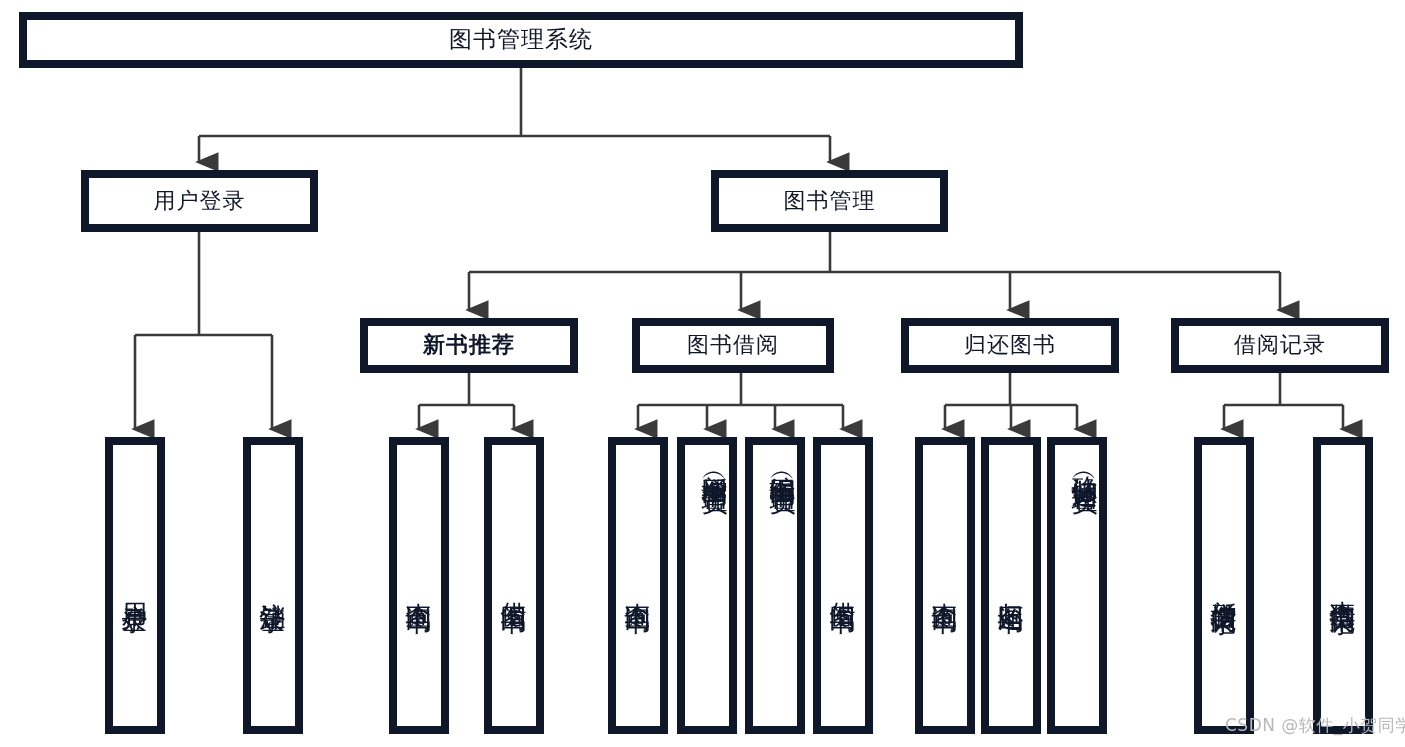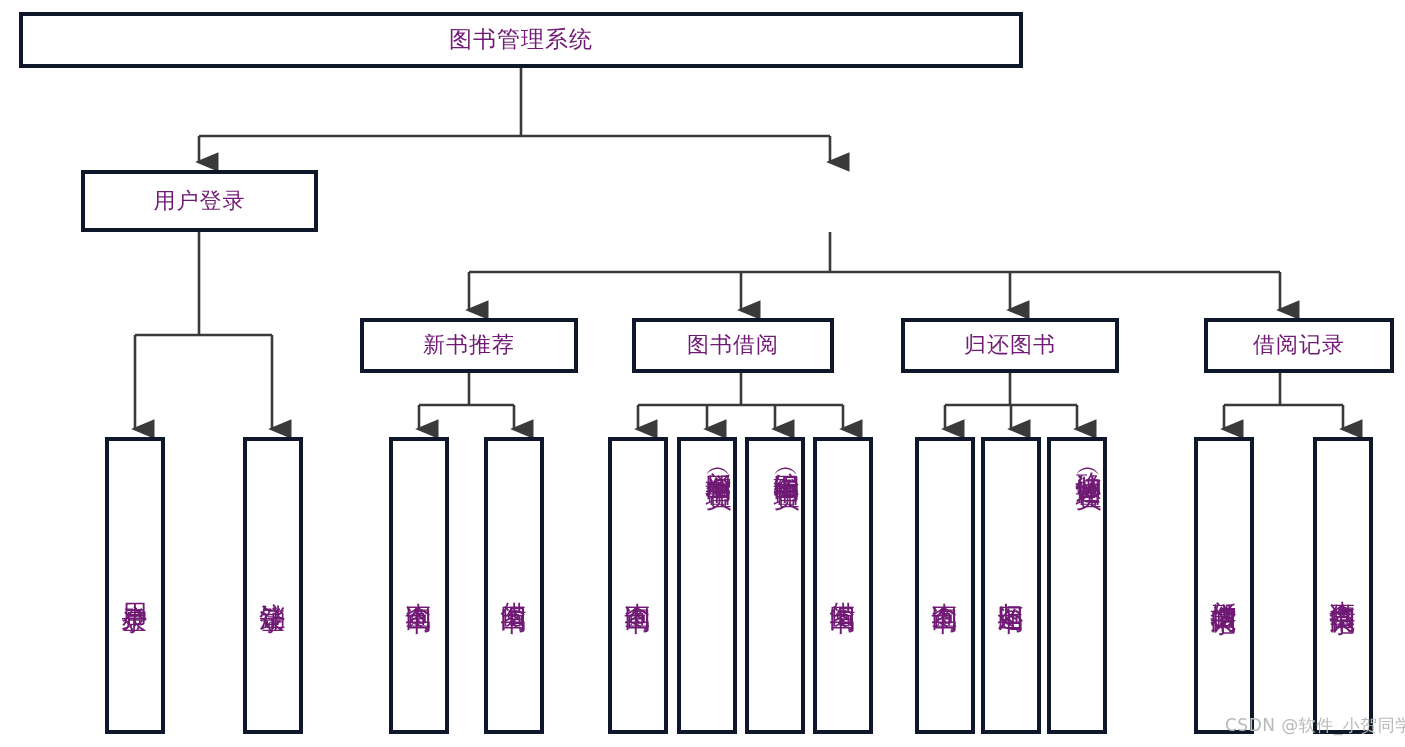--- a/index.html
+++ b/index.html
@@ -22,25 +22,25 @@
     left: 0;
     top: 0;
     width: 1405px;
     height: 747px;
     pointer-events: none;
   }
   .node {
     position: absolute;
     box-sizing: border-box;
     background: #ffffff;
-    border: 4px solid #0f172a;
+    border: 8px solid #0f172a;
     display: flex;
     align-items: center;
     justify-content: center;
-    color: #701a75;
+    color: #0f172a;
   }
   .node.horiz {
     font-size: 22px;
     letter-spacing: 1px;
     line-height: 1.2;
   }
   .node.root {
     font-size: 23px;
   }
   .node.vert {
@@ -120,25 +120,26 @@
       <path d="M 1280 373 L 1280 405"></path>
       <path d="M 1224 405 L 1343 405"></path>
       <path d="M 1224 405 L 1224 429" marker-end="url(#arrow)"></path>
       <path d="M 1343 405 L 1343 429" marker-end="url(#arrow)"></path>
     </g>
   </svg>
 
   <div class="node horiz root" style="left:19px; top:12px; width:1004px; height:56px;">图书管理系统</div>
 
   <div class="node horiz" style="left:81px; top:170px; width:237px; height:62px;">用户登录</div>
+  <div class="node horiz" style="left:711px; top:170px; width:237px; height:62px;">图书管理</div>
 
-  <div class="node horiz" style="left:360px; top:318px; width:218px; height:55px;">新书推荐</div>
+  <div class="node horiz" style="left:360px; top:318px; width:218px; height:55px;font-weight:bold;">新书推荐</div>
   <div class="node horiz" style="left:632px; top:318px; width:202px; height:55px;">图书借阅</div>
   <div class="node horiz" style="left:901px; top:318px; width:218px; height:55px;">归还图书</div>
-  <div class="node horiz" style="left:1171px; top:318px; width:190px; height:55px;margin-left:33px;">借阅记录</div>
+  <div class="node horiz" style="left:1171px; top:318px; width:218px; height:55px;">借阅记录</div>
 
   <div class="node vert mid" style="left:105px; top:437px; width:60px; height:297px;">用户登录</div>
   <div class="node vert mid" style="left:243px; top:437px; width:60px; height:297px;">注销登录</div>
 
   <div class="node vert mid" style="left:389px; top:437px; width:60px; height:297px;">查询图书</div>
   <div class="node vert mid" style="left:484px; top:437px; width:60px; height:297px;">借阅图书</div>
 
   <div class="node vert mid" style="left:608px; top:437px; width:60px; height:297px;">查询图书</div>
   <div class="node vert" style="left:677px; top:437px; width:60px; height:297px;">新增图书（管理员）</div>
   <div class="node vert" style="left:745px; top:437px; width:60px; height:297px;">编辑图书（管理员）</div>

